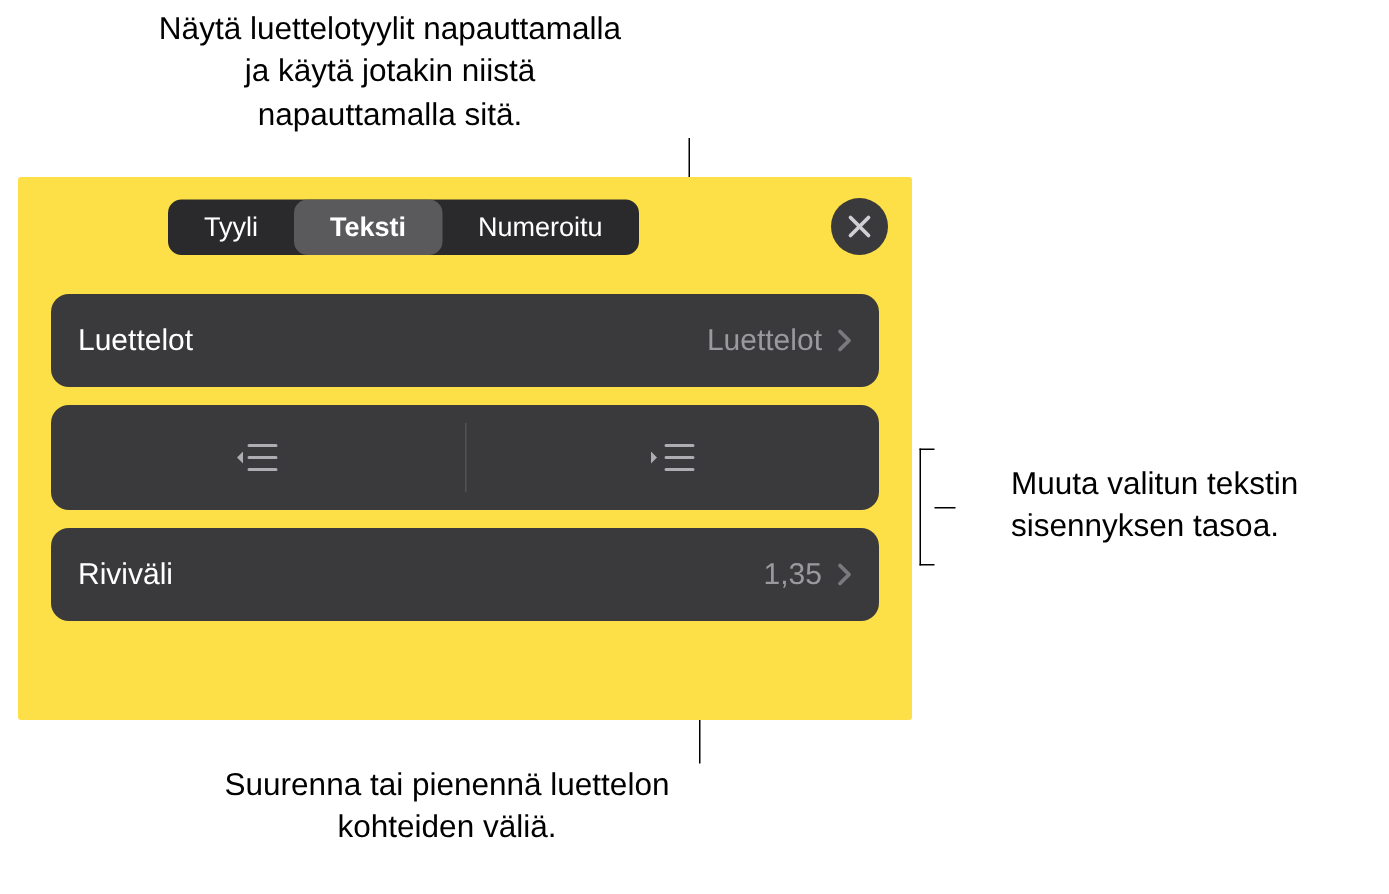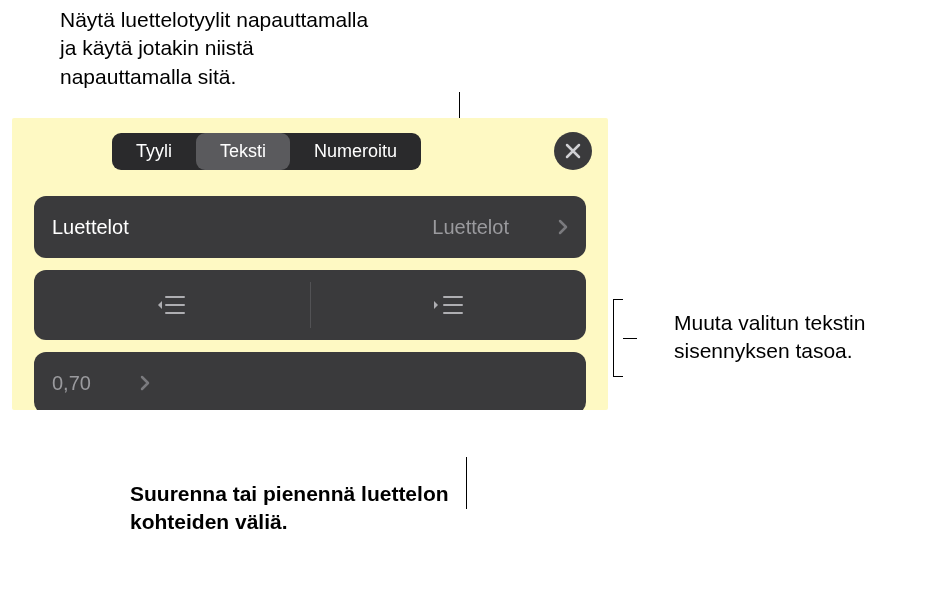--- a/index.html
+++ b/index.html
@@ -13,33 +13,33 @@
       width: 926px;
       height: 596px;
       position: relative;
       overflow: hidden;
     }
     .callout {
       position: absolute;
       font-size: 21px;
       line-height: 1.35;
       color: #000;
-      text-align: left;
+      text-align: center;
     }
     .callout-line {
       position: absolute;
       background: #000;
     }
     .panel {
       position: absolute;
       left: 12px;
       top: 118px;
       width: 596px;
-      height: 292px;
-      background: #fef9c3;
+      height: 362px;
+      background: #fde047;
       border-radius: 2px;
       overflow: hidden;
     }
     .tab-row {
       display: flex;
       align-items: center;
       padding: 14px 16px 10px 16px;
       gap: 18px;
     }
     .segmented {
@@ -53,41 +53,41 @@
     .segmented-item {
       padding: 8px 24px;
       color: #fff;
       font-size: 18px;
       cursor: pointer;
       white-space: nowrap;
     }
     .segmented-item.active {
       background: #5a5a5d;
       border-radius: 9px;
+      font-weight: bold;
     }
     .close-btn {
       width: 38px;
       height: 38px;
       border-radius: 50%;
       background: #3a3a3c;
       display: flex;
       align-items: center;
       justify-content: center;
       margin-left: auto;
       cursor: pointer;
     }
     .row {
       background: #3a3a3c;
       border-radius: 12px;
       margin: 8px 22px;
       display: flex;
       align-items: center;
       padding: 0 18px;
       height: 62px;
-      gap: 39px;
     }
     .row-label {
       color: #fff;
       font-size: 20px;
       flex: 1;
     }
     .row-value {
       color: #9a9a9e;
       font-size: 20px;
       margin-right: 10px;
@@ -133,21 +133,21 @@
 <div class="callout-line" style="left:459px; top:92px; width:1px; height:128px;"></div>
 
 <div class="bracket" style="left:613px; top:299px; width:10px; height:78px;"></div>
 <div class="callout-line" style="left:623px; top:338px; width:14px; height:1px;"></div>
 <div class="callout" style="left:674px; top:309px; width:280px; text-align:left;">
   <span style="white-space: pre-line;">Muuta valitun tekstin
 sisennyksen tasoa.</span>
 </div>
 
 <div class="callout-line" style="left:466px; top:457px; width:1px; height:52px;"></div>
-<div class="callout" style="left:130px; top:480px; width:336px;font-weight:bold;">
+<div class="callout" style="left:130px; top:510px; width:336px;">
   <span style="white-space: pre-line;">Suurenna tai pienennä luettelon
 kohteiden väliä.</span>
 </div>
 
 <div class="panel">
   <div class="tab-row">
     <div class="segmented">
       <div class="segmented-item">
         <span>Tyyli</span>
       </div>
@@ -183,18 +183,19 @@
     <div class="indent-divider"></div>
     <div class="indent-half">
       <svg width="32" height="24" viewBox="0 0 32 24">
         <path d="M12 4 H30 M12 12 H30 M12 20 H30" stroke="#aeaeb2" stroke-width="2" stroke-linecap="round"></path>
         <path d="M2 8 L6 12 L2 16 Z" fill="#aeaeb2"></path>
       </svg>
     </div>
   </div>
 
   <div class="row">
-    <div class="row-value">0,70</div>
+    <div class="row-label">Riviväli</div>
+    <div class="row-value">1,35</div>
     <svg class="chevron" width="10" height="16" viewBox="0 0 10 16">
       <path d="M2 2 L8 8 L2 14" stroke="#7a7a7e" stroke-width="2.5" stroke-linecap="round" stroke-linejoin="round" fill="none"></path>
     </svg>
   </div>
 </div>
 
 </body></html>

